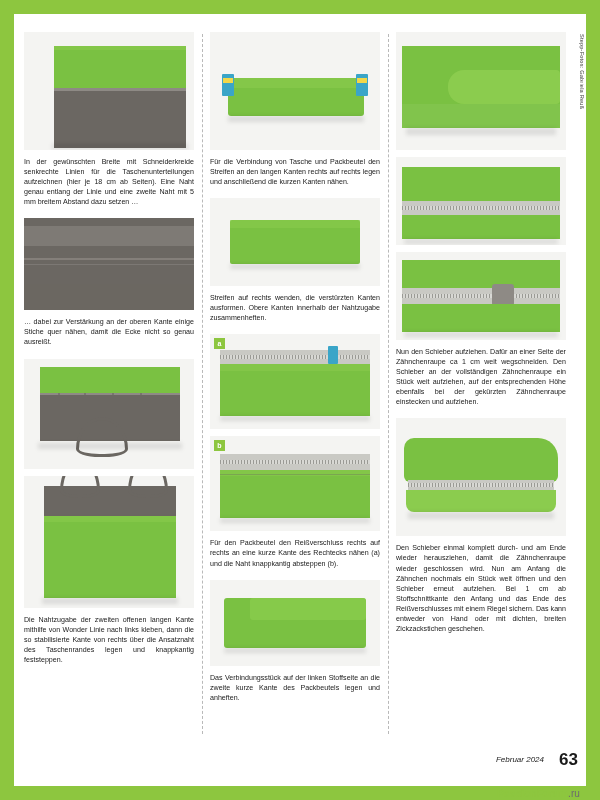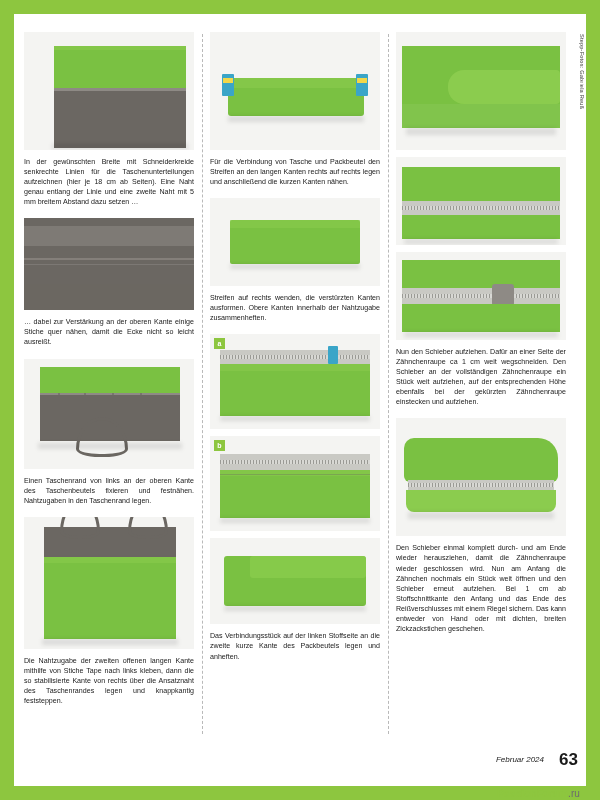--- a/index.html
+++ b/index.html
@@ -191,47 +191,46 @@
       </div>
       <p class="cap">In der gewünschten Breite mit Schneiderkreide senkrechte Linien für die Taschenunterteilungen aufzeichnen (hier je 18 cm ab Seiten). Eine Naht genau entlang der Linie und eine zweite Naht mit 5 mm breitem Abstand dazu setzen …</p>
 
       <div class="photo" style="height:92px;background:#7b7772;">
         <div class="grayfill" style="left:0;top:0;width:170px;height:92px;"></div>
         <div class="graylite" style="left:0;top:8px;width:170px;height:20px;opacity:.55;"></div>
         <div class="graylite" style="left:0;top:40px;width:170px;height:2px;opacity:.7;"></div>
         <div class="graylite" style="left:0;top:46px;width:170px;height:1px;opacity:.5;"></div>
         <div class="grayfill" style="left:0;top:66px;width:170px;height:26px;opacity:.85;"></div>
       </div>
-      <p class="cap">… dabei zur Verstärkung an der oberen Kante einige Stiche quer nähen, damit die Ecke nicht so leicht ausreißt.</p>
+      <p class="cap">… dabei zur Verstärkung an der oberen Kante einige Stiche quer nähen, damit die Ecke nicht so genau ausreißt.</p>
 
       <div class="photo" style="height:110px;background:#f2f2ef;">
         <div class="whitebg" style="left:0;top:0;width:170px;height:110px;"></div>
         <div class="greenfill" style="left:16px;top:8px;width:140px;height:26px;"></div>
         <div class="grayfill" style="left:16px;top:34px;width:140px;height:48px;"></div>
         <div class="graylite" style="left:16px;top:34px;width:140px;height:2px;"></div>
         <div class="grayfill" style="left:34px;top:34px;width:2px;height:48px;opacity:.6;"></div>
         <div class="grayfill" style="left:60px;top:34px;width:2px;height:48px;opacity:.6;"></div>
         <div class="grayfill" style="left:88px;top:34px;width:2px;height:48px;opacity:.6;"></div>
         <div class="grayfill" style="left:116px;top:34px;width:2px;height:48px;opacity:.6;"></div>
         <div class="strap" style="left:52px;top:58px;width:46px;height:34px;"></div>
         <div class="shadow" style="left:14px;top:84px;width:144px;height:6px;"></div>
       </div>
-      <p class="cap">Einen Taschenrand von links an der oberen Kante des Taschenbeutels fixieren und festnähen. Nahtzugaben in den Taschenrand legen.</p>
 
       <div class="photo" style="height:132px;background:#ededea;">
         <div class="whitebg" style="left:0;top:0;width:170px;height:132px;"></div>
         <div class="grayfill" style="left:20px;top:10px;width:132px;height:30px;"></div>
         <div class="greenfill" style="left:20px;top:40px;width:132px;height:82px;"></div>
         <div class="greenfill2" style="left:20px;top:40px;width:132px;height:6px;opacity:.55;"></div>
         <div class="strap" style="left:36px;top:-16px;width:34px;height:32px;"></div>
         <div class="strap" style="left:104px;top:-16px;width:34px;height:32px;"></div>
         <div class="grayfill" style="left:20px;top:38px;width:132px;height:2px;opacity:.8;"></div>
         <div class="shadow" style="left:18px;top:122px;width:136px;height:6px;"></div>
       </div>
-      <p class="cap">Die Nahtzugabe der zweiten offenen langen Kante mithilfe von Stiche Tape nach links kleben, dann die so stabilisierte Kante von rechts über die Ansatznaht des Taschenrandes legen und knappkantig feststeppen.</p>
+      <p class="cap">Die Nahtzugabe der zweiten offenen langen Kante mithilfe von Wonder Linie nach links kleben, dann die so stabilisierte Kante von rechts über die Ansatznaht des Taschenrandes legen und knappkantig feststeppen.</p>
 
     </div>
 
     <div class="col col2">
 
       <div class="photo" style="height:118px;background:#f4f4f1;">
         <div class="whitebg" style="left:0;top:0;width:170px;height:118px;"></div>
         <div class="greenfill" style="left:18px;top:46px;width:136px;height:38px;border-radius:3px;"></div>
         <div class="greenfill2" style="left:18px;top:46px;width:136px;height:10px;opacity:.6;border-radius:3px 3px 0 0;"></div>
         <div class="clip" style="left:12px;top:42px;width:12px;height:22px;"></div>
@@ -264,20 +263,21 @@
       <div class="photo" style="height:95px;background:#f2f2ef;">
         <div class="whitebg" style="left:0;top:0;width:170px;height:95px;"></div>
         <div class="zip" style="left:10px;top:18px;width:150px;height:16px;"></div>
         <div class="zipteeth" style="left:10px;top:24px;width:150px;height:4px;"></div>
         <div class="greenfill" style="left:10px;top:34px;width:150px;height:48px;"></div>
         <div class="greenfill2" style="left:10px;top:34px;width:150px;height:6px;opacity:.5;"></div>
         <div class="grayfill" style="left:10px;top:38px;width:150px;height:1px;opacity:.35;"></div>
         <div class="shadow" style="left:10px;top:82px;width:150px;height:5px;"></div>
         <div class="letter-badge">b</div>
       </div>
+      <p class="cap">Für den Packbeutel den Reißverschluss rechts auf rechts an eine kurze Kante des Rechtecks nähen (a) und die Naht knappkantig absteppen (b).</p>
 
       <div class="photo" style="height:86px;background:#f4f4f1;">
         <div class="whitebg" style="left:0;top:0;width:170px;height:86px;"></div>
         <div class="greenfill" style="left:14px;top:18px;width:142px;height:50px;border-radius:3px;"></div>
         <div class="greenfill2" style="left:40px;top:18px;width:116px;height:22px;opacity:.75;border-radius:3px;"></div>
         <div class="shadow" style="left:14px;top:68px;width:142px;height:5px;"></div>
       </div>
       <p class="cap">Das Verbindungsstück auf der linken Stoffseite an die zweite kurze Kante des Packbeutels legen und anheften.</p>
 
     </div>

